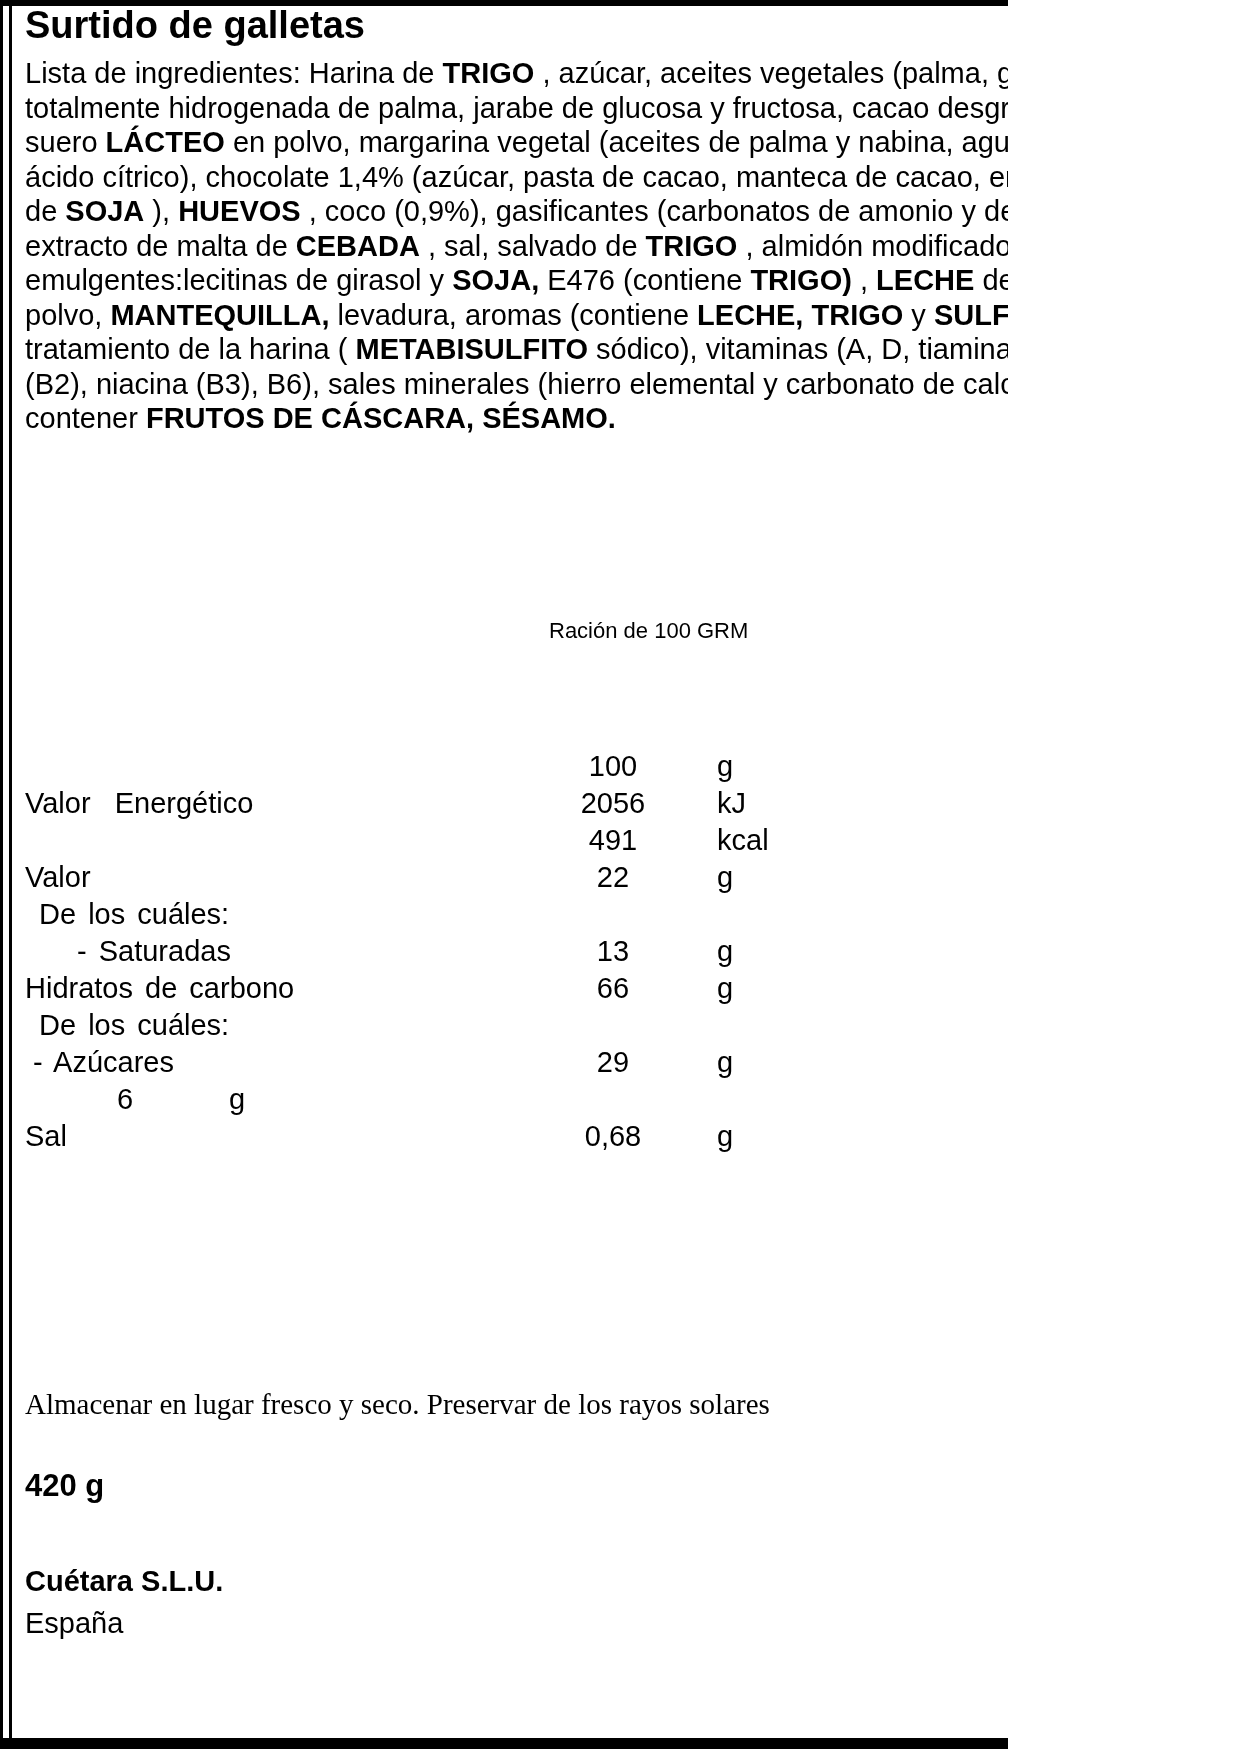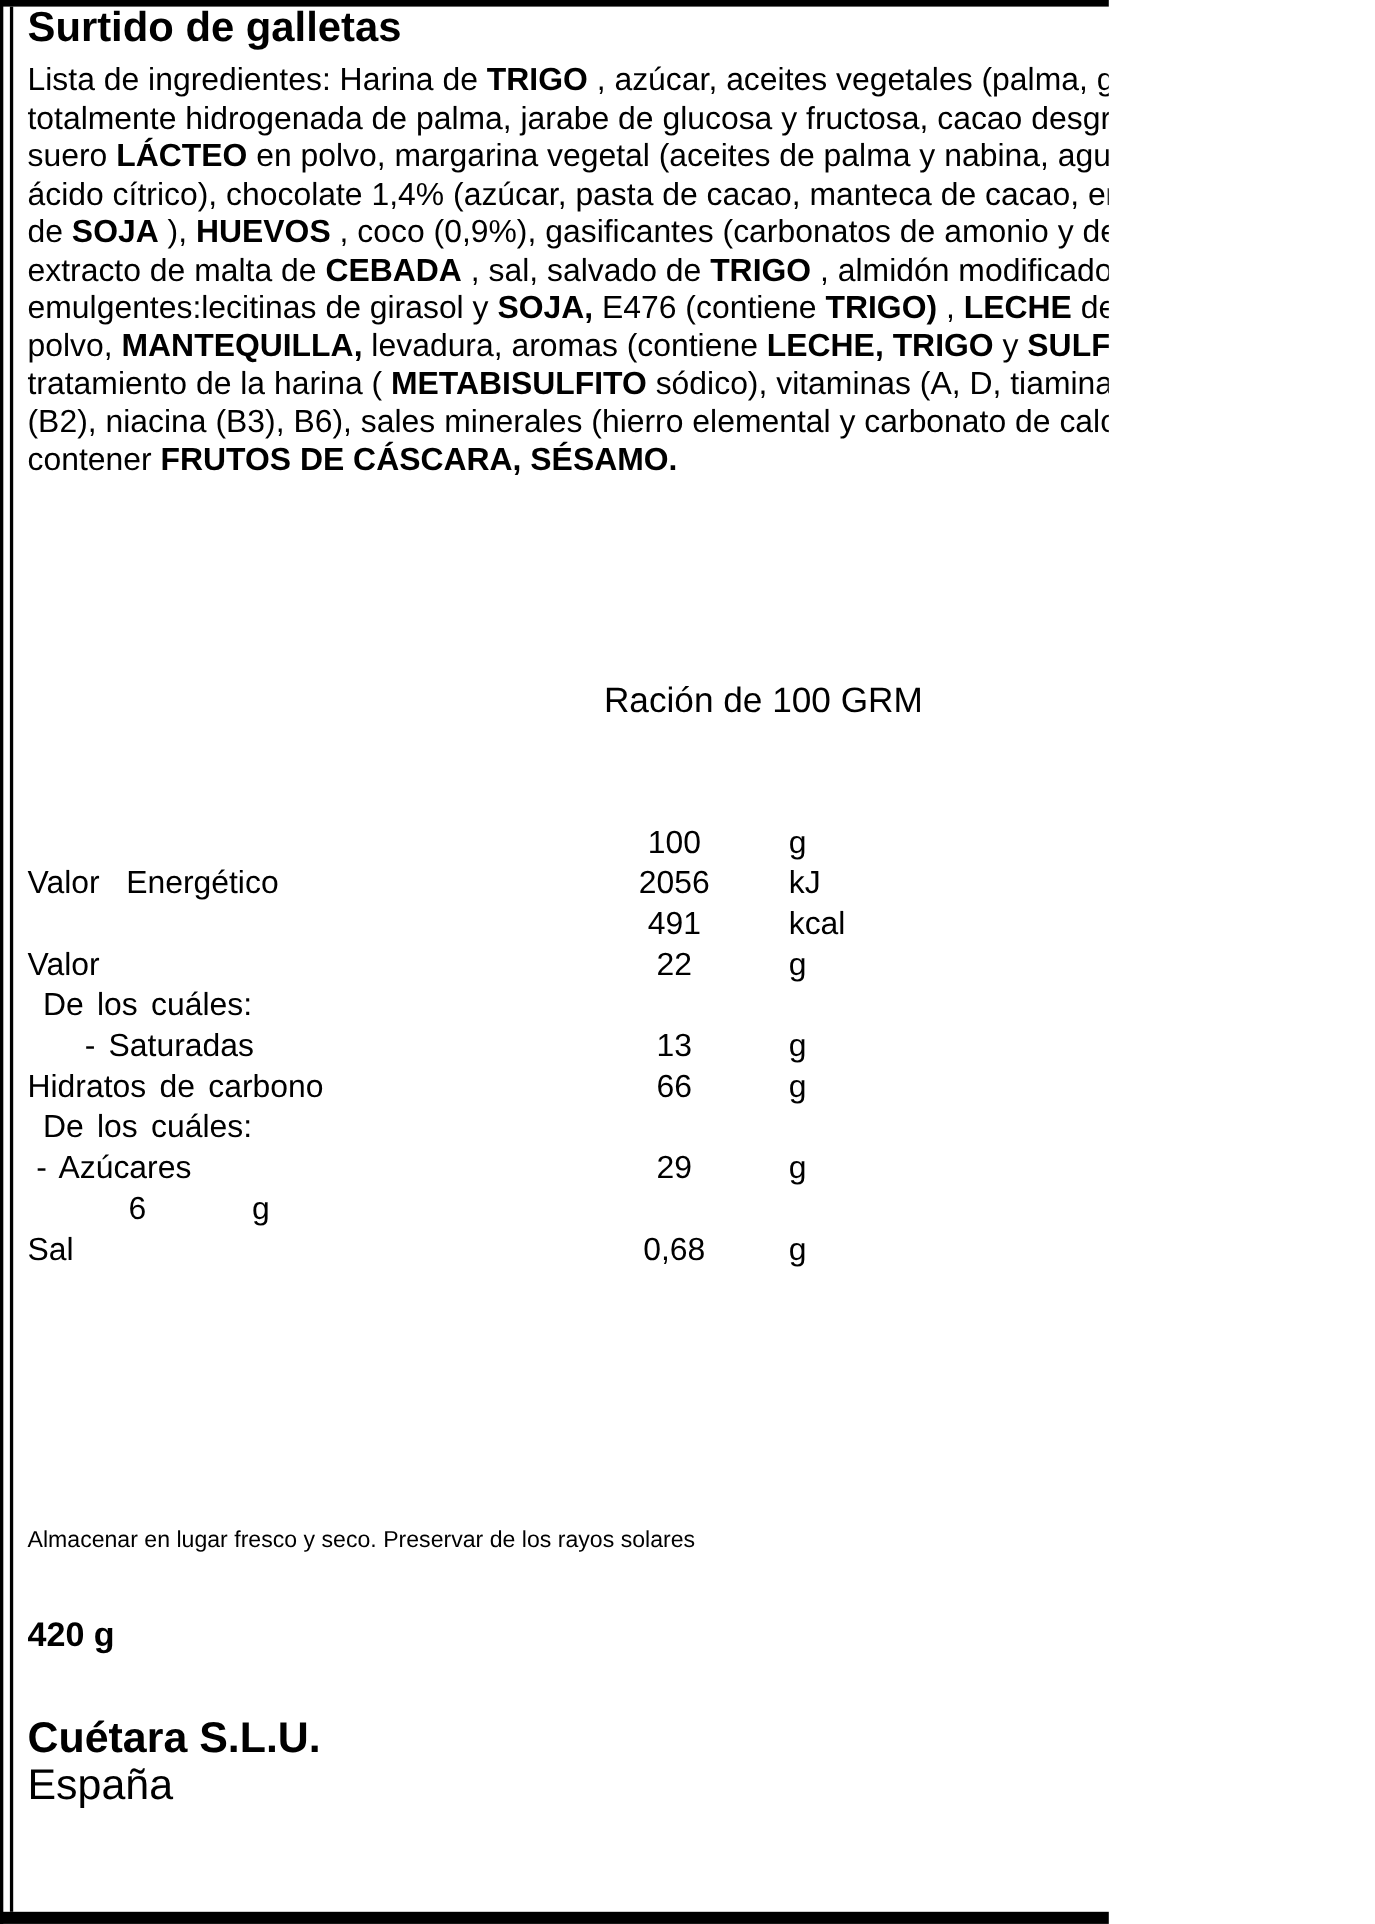--- a/index.html
+++ b/index.html
@@ -40,21 +40,21 @@
     margin: 0;
     font-size: 29px;
     line-height: 34.5px;
   }
   .ingredients b { font-weight: bold; text-align: center; }
 
   .ration {
     position: absolute;
     left: 549px;
     top: 618px;
-    font-size: 32px;
+    font-size: 22px;
   }
 
   .nutrition {
     position: absolute;
     left: 25px;
     top: 748px;
     width: 772px;
   }
   .nrow {
     display: flex;
@@ -76,34 +76,35 @@
     width: 80px;
     padding-left: 4px;
     text-align: left;
     flex: none;
   }
 
   .storage {
     position: absolute;
     left: 25px;
     top: 1388px;
-    font-size: 21px;
+    font-size: 29px;
+    font-family: Liberation Serif, serif;
   }
   .weight {
     position: absolute;
     left: 25px;
     top: 1468px;
     font-size: 31px;
     font-weight: bold;
   }
   .mfr {
     position: absolute;
     left: 25px;
     top: 1560px;
-    font-size: 39px;
+    font-size: 29px;
     line-height: 42px;
   }
   .mfr-name { font-weight: bold; }
 </style>
 </head>
 <body>
 
 <div class="page">
   <div class="frame-top"></div>
   <div class="frame-bottom"></div>

